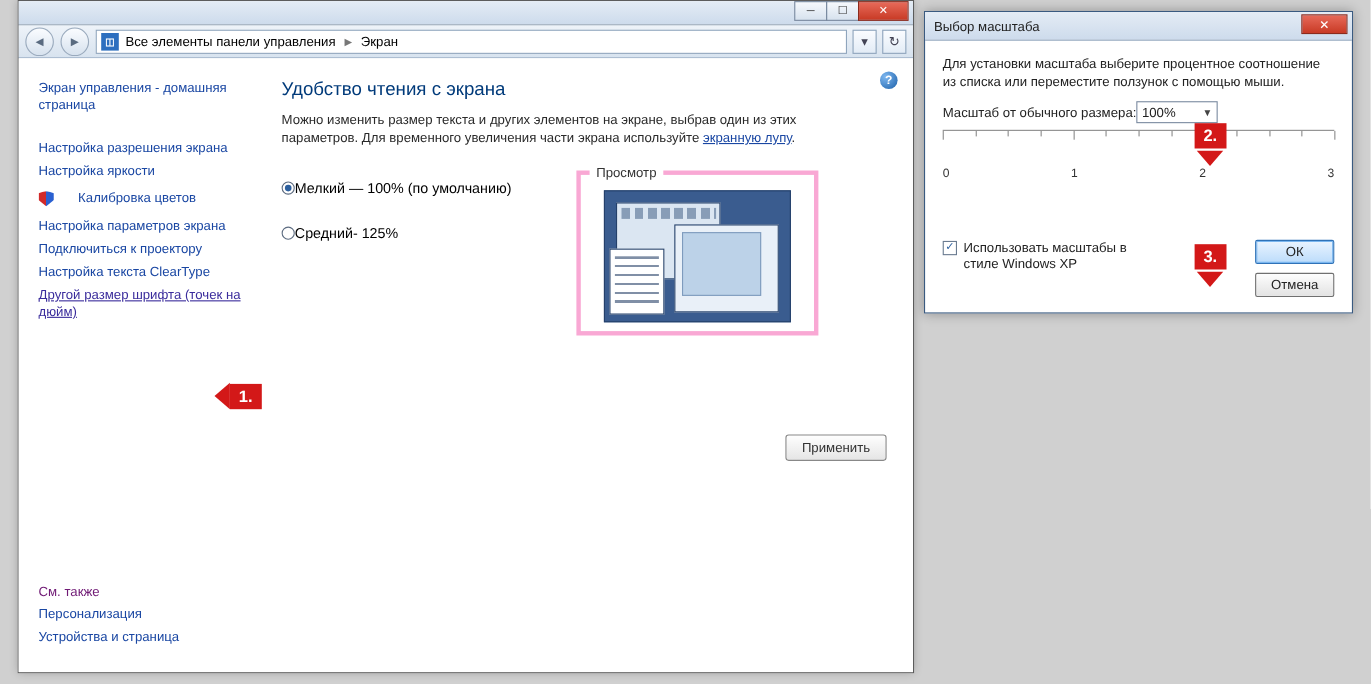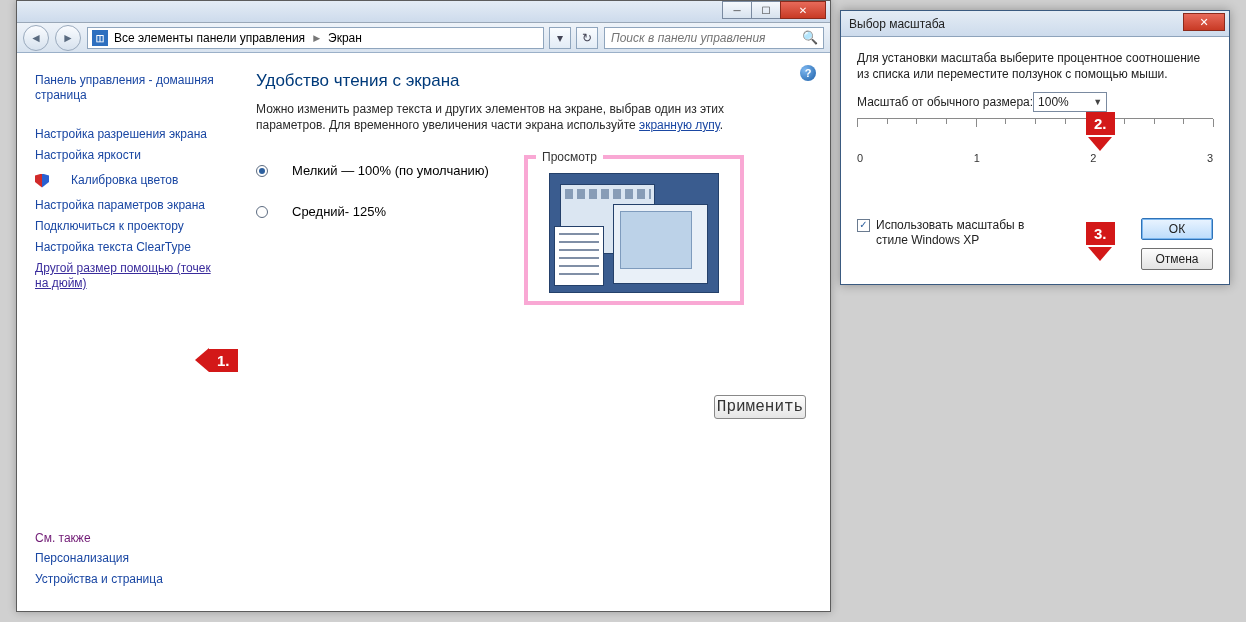--- a/index.html
+++ b/index.html
@@ -186,21 +186,21 @@
   .desc { color:#2a2a2a; line-height:1.35; max-width:540px; }
   .desc a { color:#1a47a3; text-decoration: underline; }
 
   .options-row {
     margin-top: 22px;
     display: flex;
     align-items: flex-start;
   }
   .radio-col { width: 260px; }
   .radio-item {
-    display:flex; align-items:center; gap:24px;
+    display:flex; align-items:center; gap:0;
     margin: 8px 0 26px 0;
     font-size: 13px;
   }
   .radio-dot {
     width: 12px; height: 12px; border-radius:50%;
     border:1px solid #5c6b80; background:#fefefe;
     display:flex;align-items:center;justify-content:center;
   }
   .radio-dot.sel::after{
     content:""; width:6px;height:6px;border-radius:50%;
@@ -253,22 +253,22 @@
   }
 
   .apply-btn {
     position:absolute;
     right: 24px;
     top: 342px;
     width: 92px; height: 24px;
     border:1px solid #888;
     border-radius:3px;
     background:linear-gradient(#fefefe,#e5e5e5);
-    font-size:16px;color:#333;
-    display:flex;align-items:center;justify-content:center;font-family:Liberation Mono, monospace;
+    font-size:12px;color:#333;
+    display:flex;align-items:center;justify-content:center;
   }
 
   
   .marker {
     position:absolute;
     color:#fff; font-weight:bold; font-size:15px;
     display:flex;align-items:center;
   }
   .marker .arrow-left {
     width:0;height:0;
@@ -381,41 +381,37 @@
 
     <div class="addressbar">
       <span class="addr-icon">◫</span>
       <span>Все элементы панели управления</span>
       <span class="crumb-sep">▶</span>
       <span>Экран</span>
     </div>
     <div class="addr-refresh">▾</div>
     <div class="addr-refresh">↻</div>
 
-    <div class="searchbox">
-      <input placeholder="Поиск в панели управления" style="">
-      <span class="mag">🔍</span>
-    </div>
   </div>
 
   <div class="main-body">
 
     <div class="side-pane">
-      <div class="side-link twoline">Панель управления - домашняя страница</div>
+      <div class="side-link twoline">Экран управления - домашняя страница</div>
       <div style="height:12px"></div>
       <div class="side-link twoline">Настройка разрешения экрана</div>
       <div class="side-link">Настройка яркости</div>
       <div class="shield-row">
         <span class="shield-icon"></span>
         <div class="side-link" style="margin:4px 16px">Калибровка цветов</div>
       </div>
       <div class="side-link twoline">Настройка параметров экрана</div>
       <div class="side-link">Подключиться к проектору</div>
       <div class="side-link">Настройка текста ClearType</div>
-      <div class="side-link active twoline">Другой размер помощью (точек на дюйм)</div>
+      <div class="side-link active twoline">Другой размер шрифта (точек на дюйм)</div>
 
       <div class="see-also">
         <div class="see-also-title">См. также</div>
         <div class="side-link">Персонализация</div>
         <div class="side-link">Устройства и страница</div>
       </div>
     </div>
 
     <div class="content-pane">
       <div class="help-icon">?</div>

